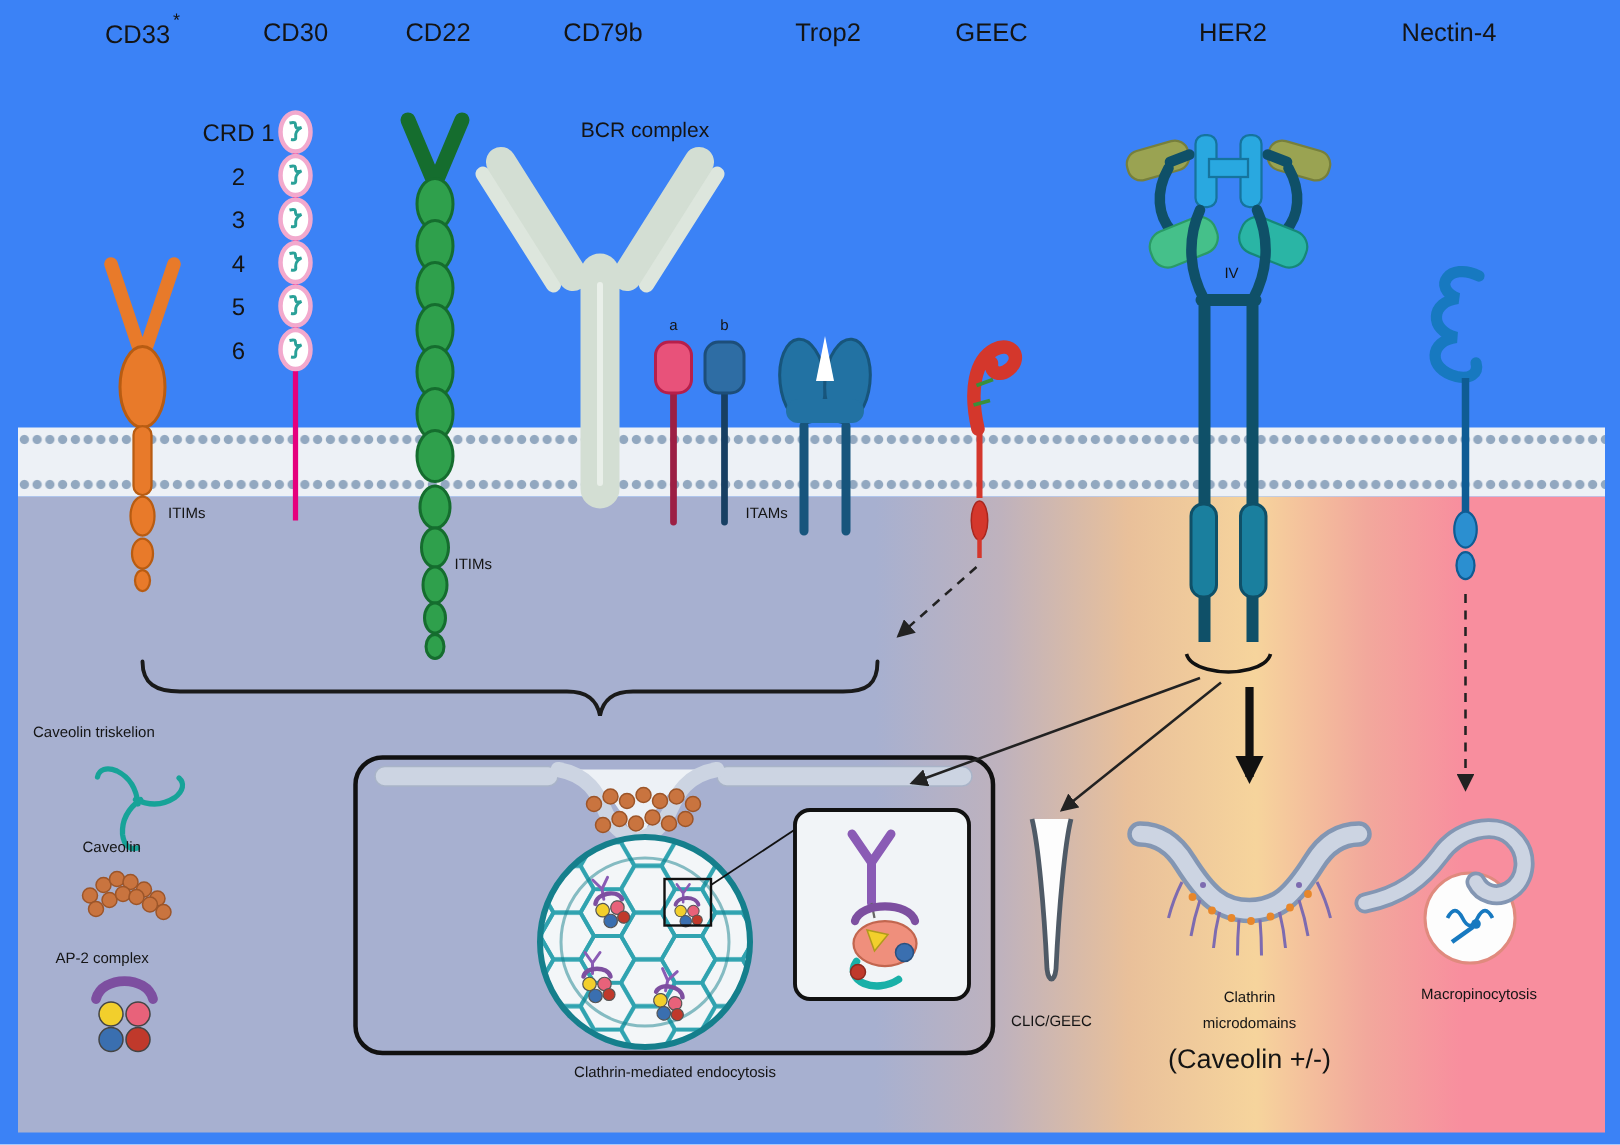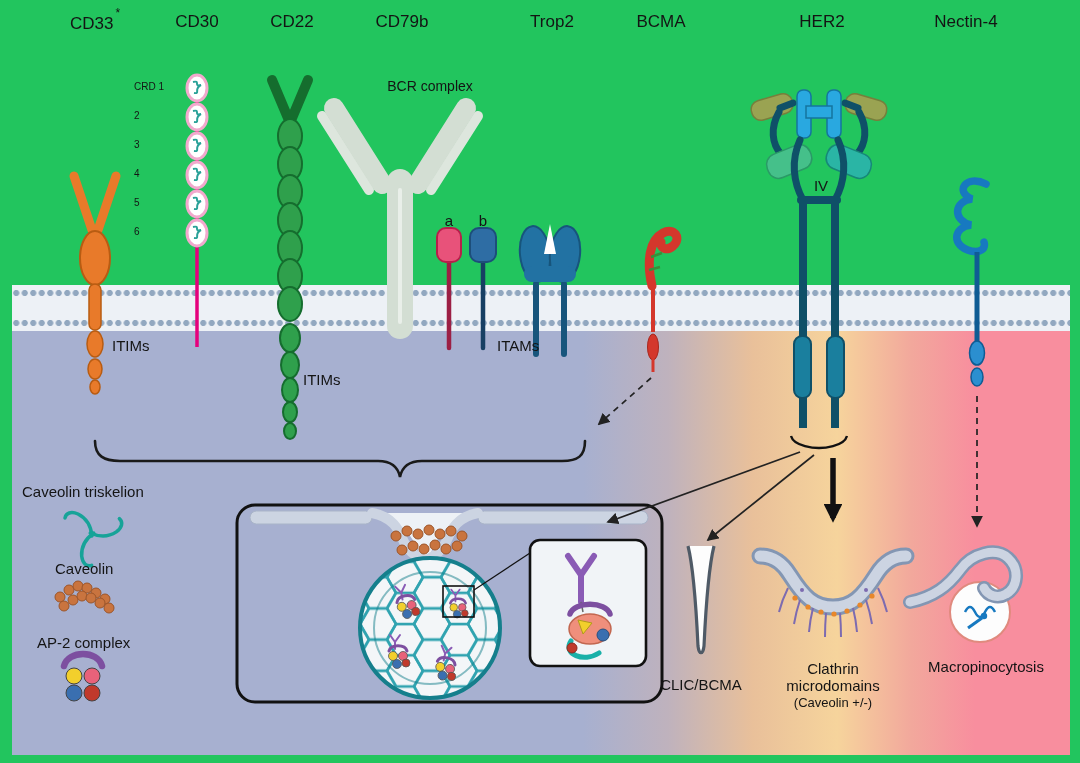--- a/index.html
+++ b/index.html
@@ -1,32 +1,32 @@
 <!DOCTYPE html>
 <html><head>
 <meta charset="utf-8">
 <style>
   html,body{margin:0;padding:0;background:#fff;}
-  .stage{position:relative;width:1080px;height:763px;background:#22c55e;overflow:hidden;
+  .stage{position:relative;width:1080px;height:763px;background:#3b82f6;overflow:hidden;
          font-family:"Liberation Sans",sans-serif;color:#141414;}
   .cytosol{position:absolute;left:12px;top:331px;width:1058px;height:424px;
     background:linear-gradient(90deg,#a7b0d0 0%,#a7b0d0 54%,#bfb2bd 62%,#e9c09a 70%,
                #f6d49c 78%,#f2a89c 85%,#f88e9e 91%,#f88e9e 100%);}
   .membrane{position:absolute;left:12px;top:285px;width:1058px;height:46px;background-color:#edf1f6;
     background-image:radial-gradient(circle,#92a8c0 2.7px,rgba(0,0,0,0) 3.4px),
                      radial-gradient(circle,#92a8c0 2.7px,rgba(0,0,0,0) 3.4px);
     background-size:8.5px 46px;background-position:0 -15px,0 15px;}
   .art{position:absolute;left:0;top:0;width:1080px;height:763px;}
   .lbl{position:absolute;white-space:nowrap;line-height:1.15;}
   .ctr{transform:translateX(-50%);}
   .f17{font-size:17px;}
-  .f15{font-size:15px;}
+  .f15{font-size:10px;}
   .f14{font-size:14px;text-align:center;}
-  .f12{font-size:13px;}
-  .crd{left:134px;width:50px;text-align:left;font-size:10px;}
+  .f12{font-size:18px;}
+  .crd{left:134px;width:50px;text-align:center;font-size:16px;}
   sup.star{font-size:12px;position:relative;top:-5px;margin-left:2px;}
 </style>
 </head>
 <body>
 
 <div class="stage">
 
   <div class="cytosol"></div>
   <div class="membrane"></div>
 
@@ -289,21 +289,21 @@
       <path d="M814,455 L708,540" stroke="#222" stroke-width="1.7" marker-end="url(#ah)"></path>
       <path d="M833,458 L833,518" stroke="#111" stroke-width="5.5" marker-end="url(#ahb)"></path>
     </g>
   </svg>
 
   <div class="lbl ctr f17" style="left:95px;top:12px"><span>CD33</span><sup class="star">*</sup></div>
   <div class="lbl ctr f17" style="left:197px;top:12px">CD30</div>
   <div class="lbl ctr f17" style="left:292px;top:12px">CD22</div>
   <div class="lbl ctr f17" style="left:402px;top:12px">CD79b</div>
   <div class="lbl ctr f17" style="left:552px;top:12px">Trop2</div>
-  <div class="lbl ctr f17" style="left:661px;top:12px">BCMA</div>
+  <div class="lbl ctr f17" style="left:661px;top:12px">GEEC</div>
   <div class="lbl ctr f17" style="left:822px;top:12px">HER2</div>
   <div class="lbl ctr f17" style="left:966px;top:12px">Nectin-4</div>
 
   <div class="lbl ctr f14" style="left:430px;top:78px">BCR complex</div>
 
   <div class="lbl crd" style="top:81px">CRD 1</div>
   <div class="lbl crd" style="top:110px">2</div>
   <div class="lbl crd" style="top:139px">3</div>
   <div class="lbl crd" style="top:168px">4</div>
   <div class="lbl crd" style="top:197px">5</div>
@@ -313,19 +313,20 @@
   <div class="lbl f15" style="left:303px;top:371px">ITIMs</div>
   <div class="lbl f15" style="left:497px;top:337px">ITAMs</div>
   <div class="lbl ctr f15" style="left:449px;top:212px">a</div>
   <div class="lbl ctr f15" style="left:483px;top:212px">b</div>
   <div class="lbl ctr f15" style="left:821px;top:177px">IV</div>
 
   <div class="lbl f15" style="left:22px;top:483px">Caveolin triskelion</div>
   <div class="lbl f15" style="left:55px;top:560px">Caveolin</div>
   <div class="lbl f15" style="left:37px;top:634px">AP-2 complex</div>
 
-  <div class="lbl ctr f15" style="left:701px;top:676px">CLIC/BCMA</div>
+  <div class="lbl ctr f15" style="left:450px;top:710px">Clathrin-mediated endocytosis</div>
+  <div class="lbl ctr f15" style="left:701px;top:676px">CLIC/GEEC</div>
   <div class="lbl ctr f15" style="left:833px;top:660px">Clathrin</div>
   <div class="lbl ctr f15" style="left:833px;top:677px">microdomains</div>
   <div class="lbl ctr f12" style="left:833px;top:696px">(Caveolin +/-)</div>
   <div class="lbl ctr f15" style="left:986px;top:658px">Macropinocytosis</div>
 
 </div>
 
 </body></html>

